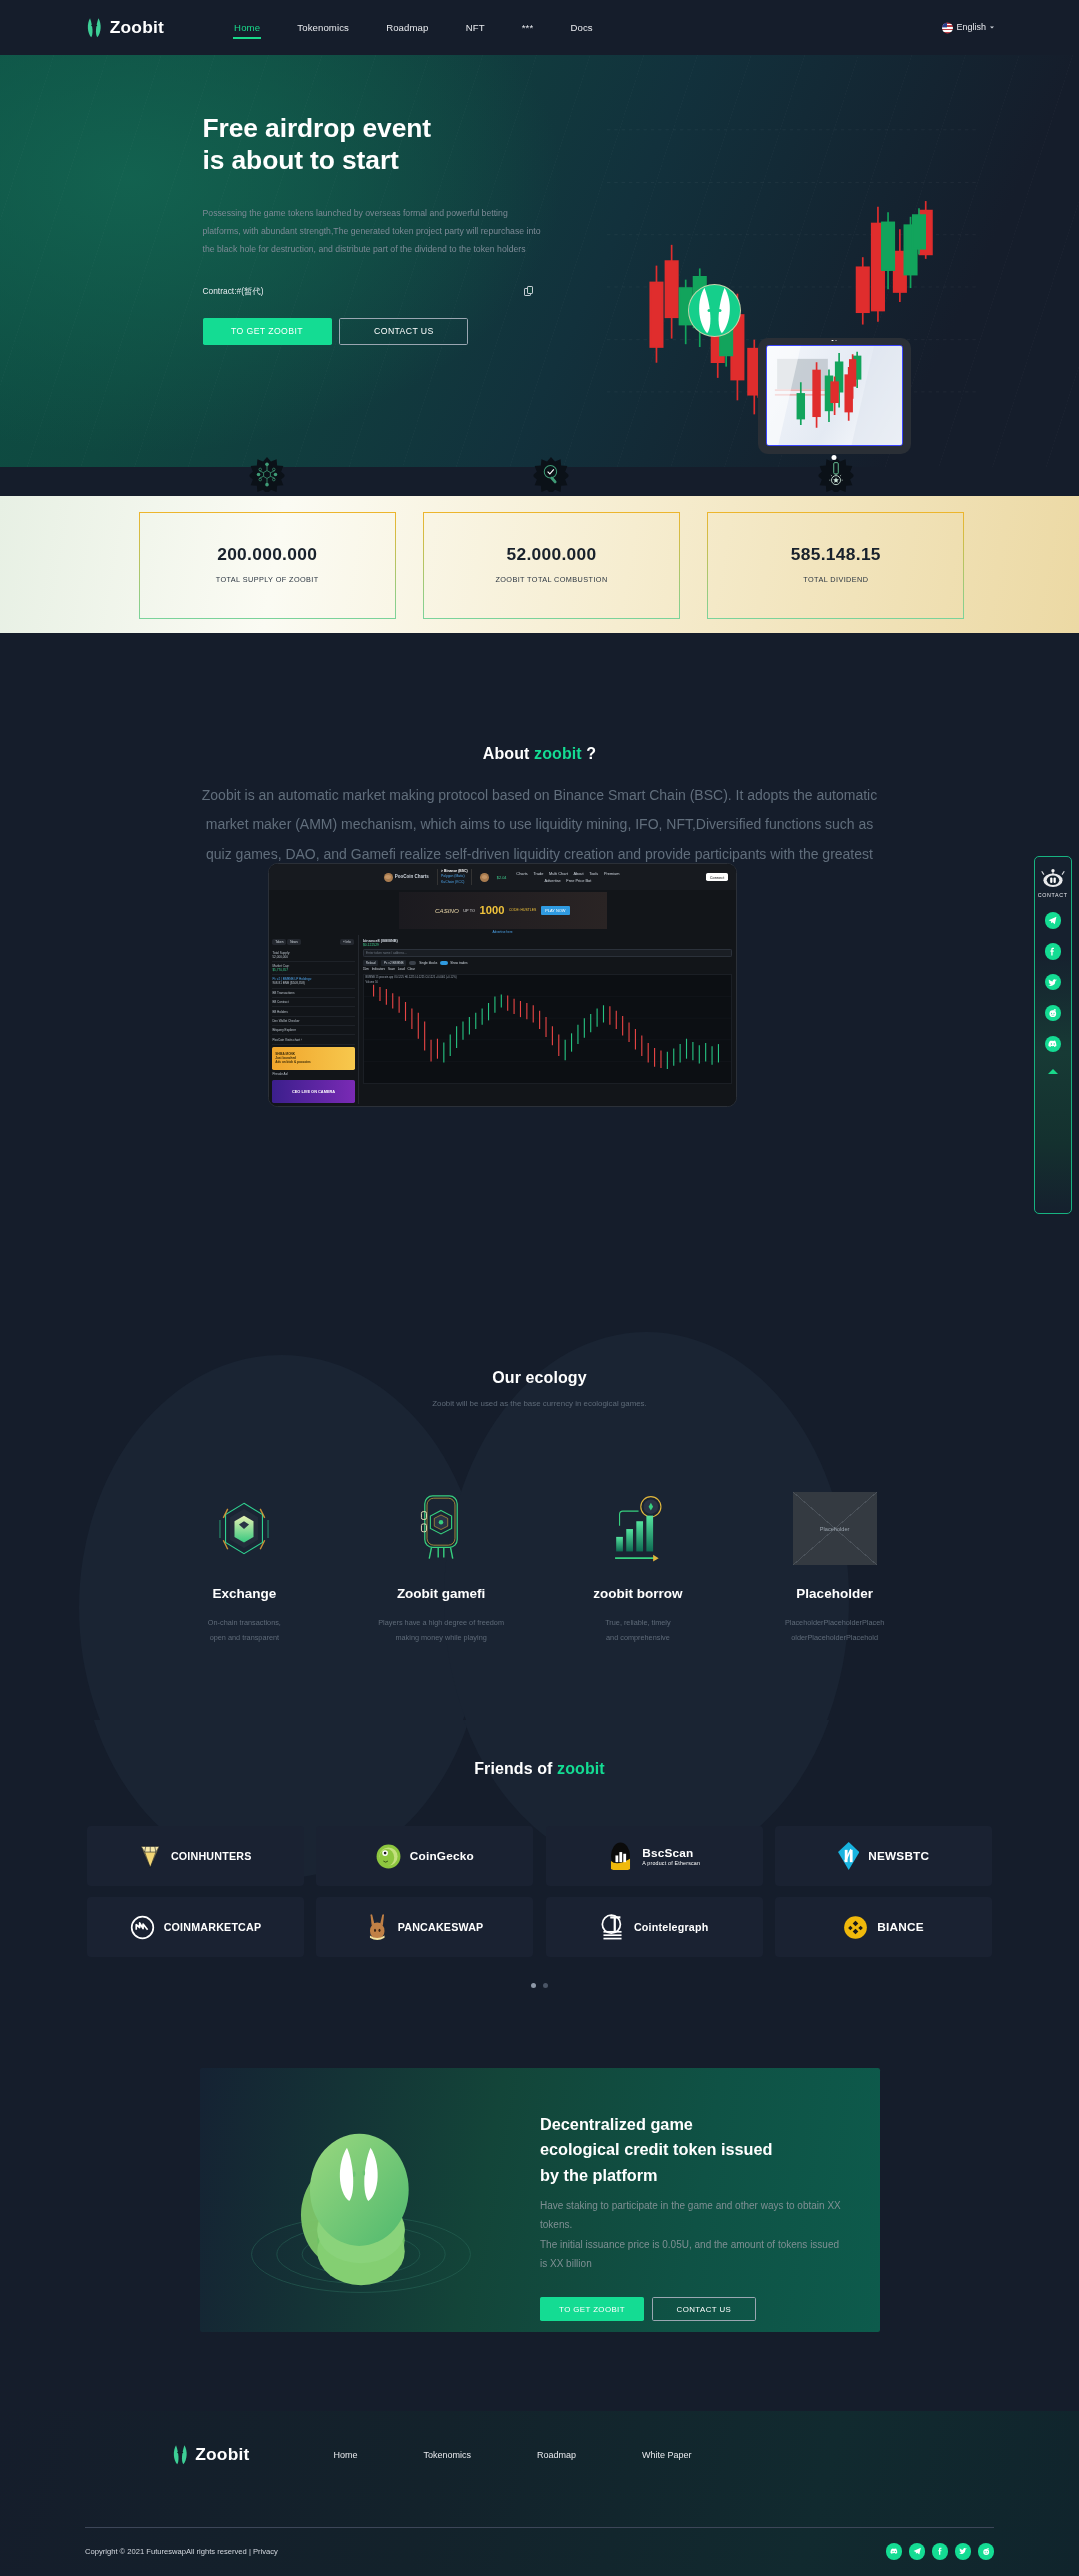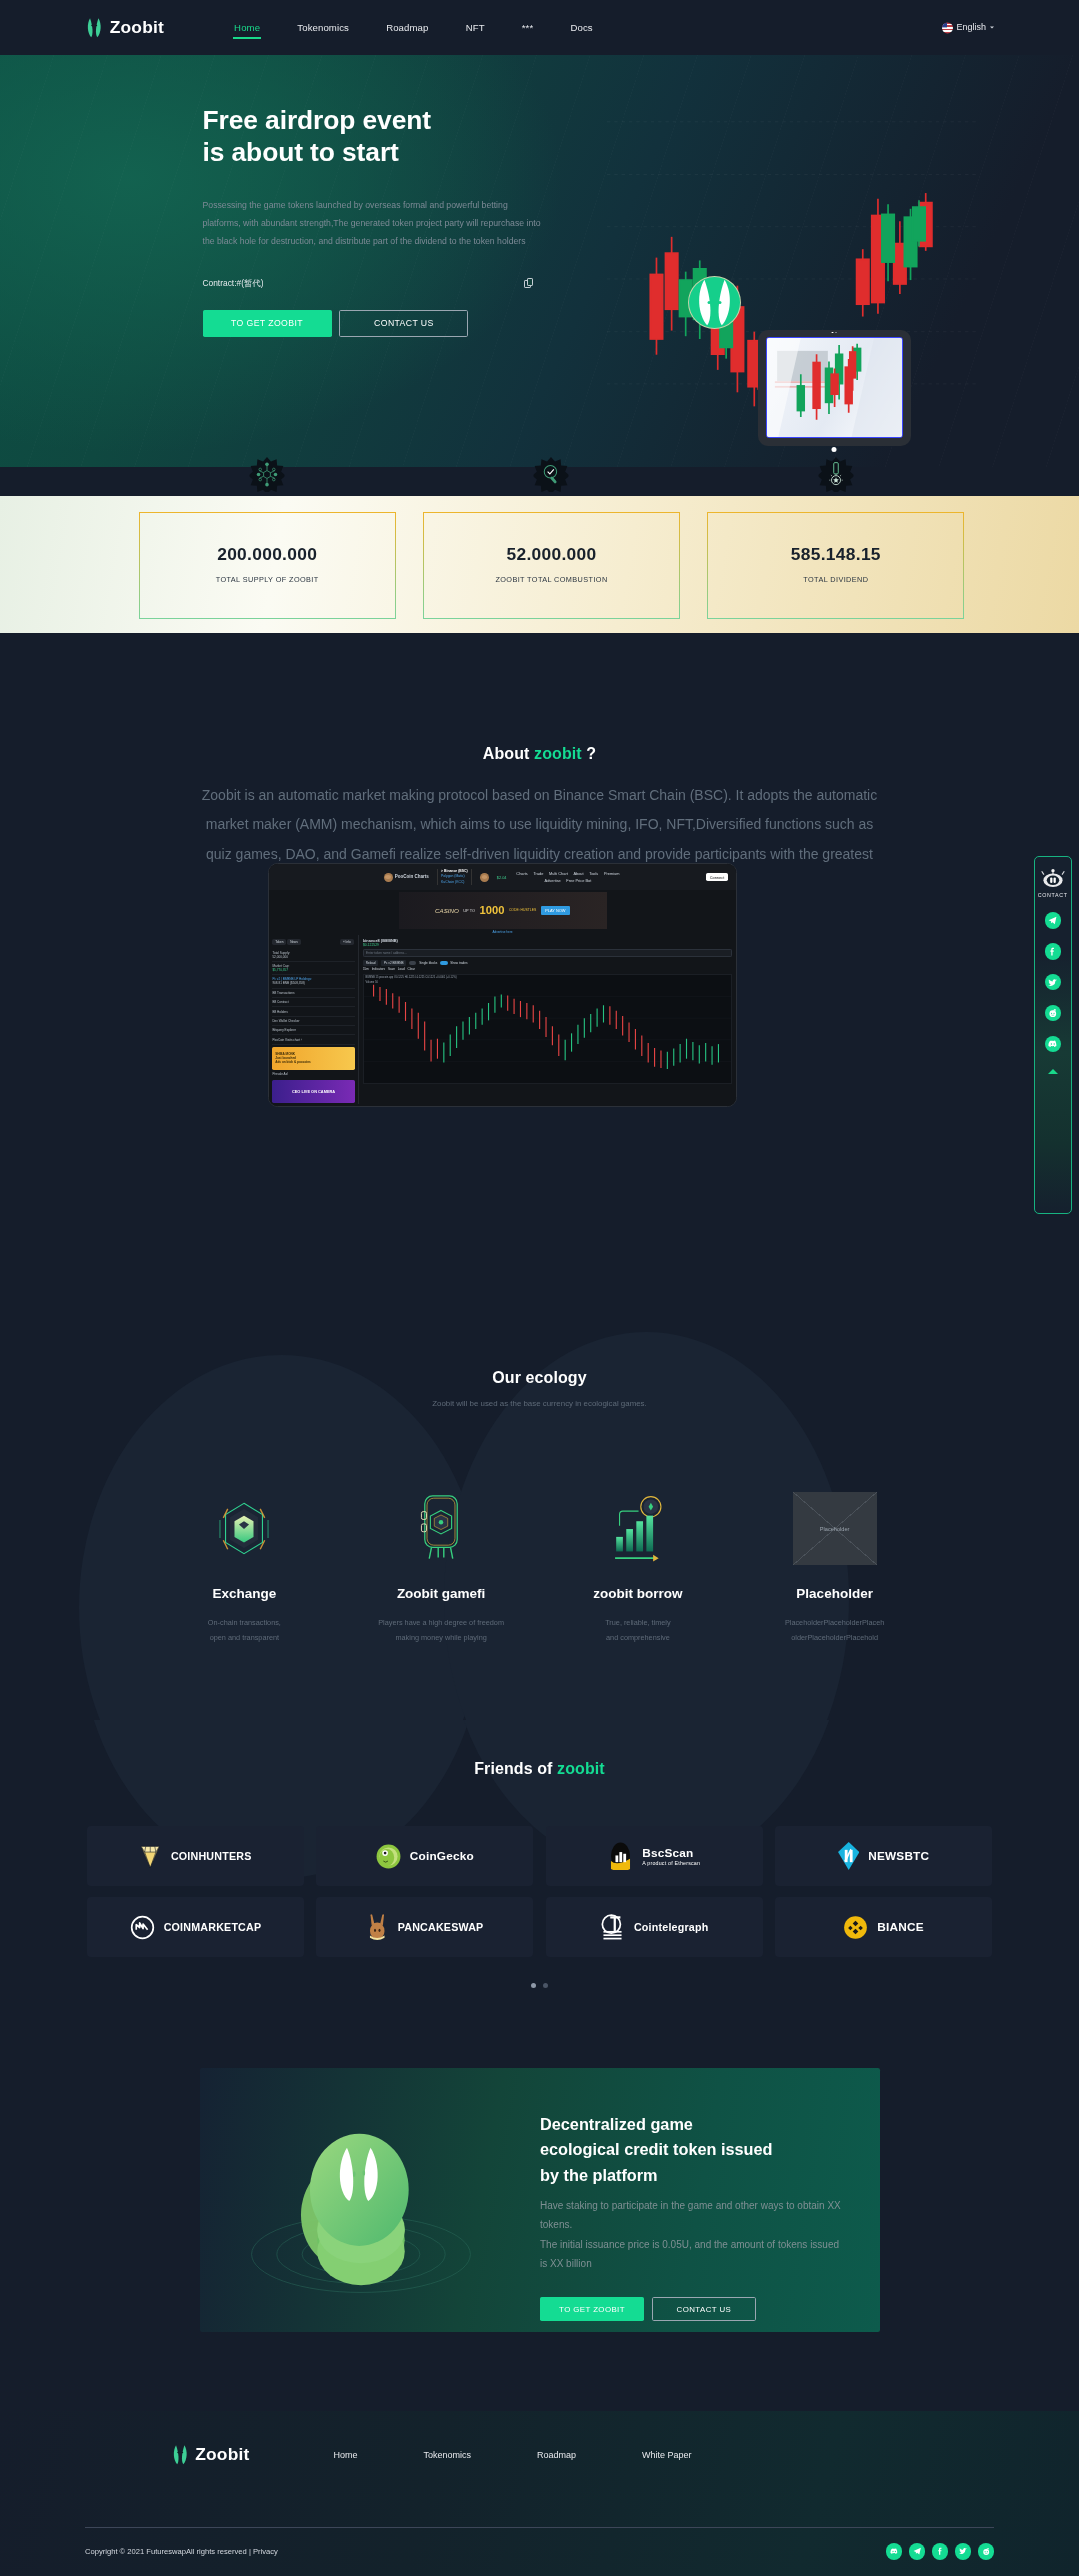--- a/index.html
+++ b/index.html
@@ -50,21 +50,21 @@
     position:absolute; top:55px; left:0; width:1079px; height:412px;
     background:
       radial-gradient(618px 393px at 12% 30%, rgba(19,99,80,.95), transparent 70%),
       linear-gradient(115deg,#0d5044 0%,#0f4840 22%,#12313c 55%,#151d2b 85%);
     overflow:hidden;
   }
   .hero:after{
     content:""; position:absolute; inset:0;
     background:repeating-linear-gradient(108deg, rgba(255,255,255,.018) 0 0.6px, transparent 0.6px 51px);
   }
-  .hero-inner { position:relative; width:908px; margin:0 auto; height:100%; z-index:2; }
+  .hero-inner { position:relative; width:908px; margin:8px auto; height:100%; z-index:2; }
   .hero-copy { position:absolute; left:117px; top:49px; width:348px; }
   .hero-h1 { font-size:26.4px; line-height:1.22; font-weight:bold; letter-spacing:-0.1px; }
   .hero-p {
     margin-top:29px; font-size:8.7px; line-height:2.05; color:#7d8a96; max-width:340px;
   }
   .contract-row {
     margin-top:27px; display:flex; align-items:center; width:332px; justify-content:space-between;
   }
   .contract-label { font-size:8.4px; color:#e6eaee; }
   .copy-ico { width:10.7px; height:11.8px; position:relative; cursor:pointer; }

